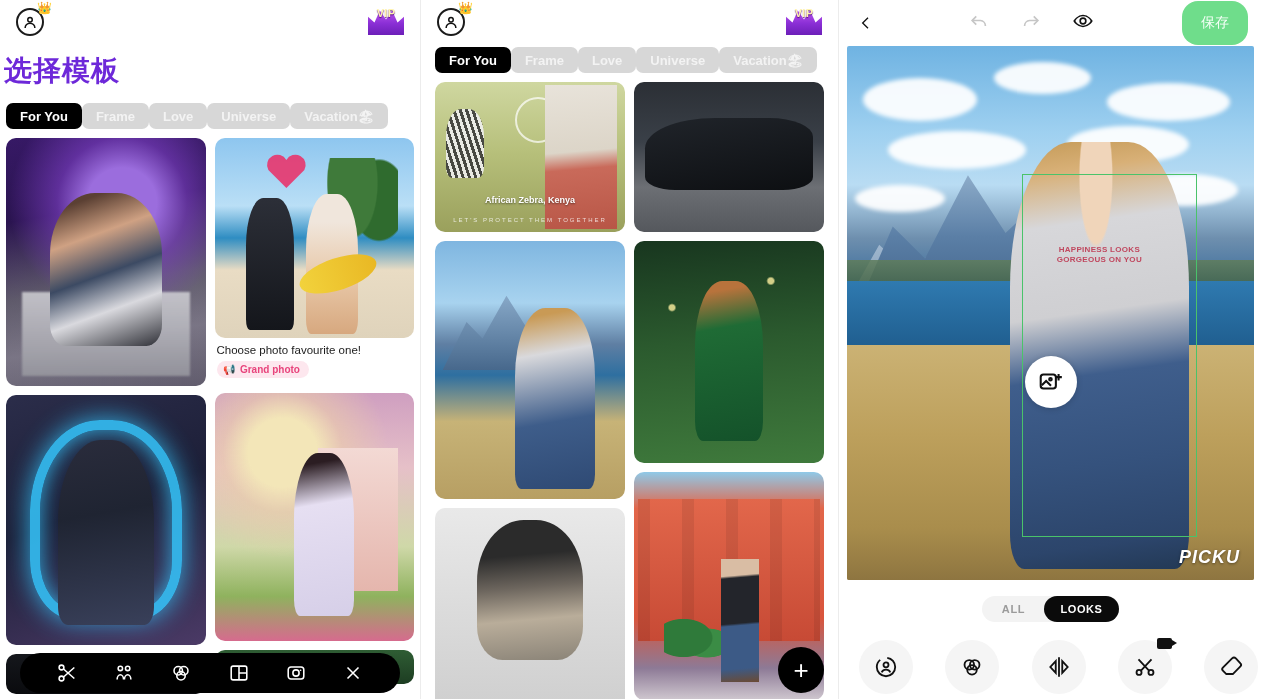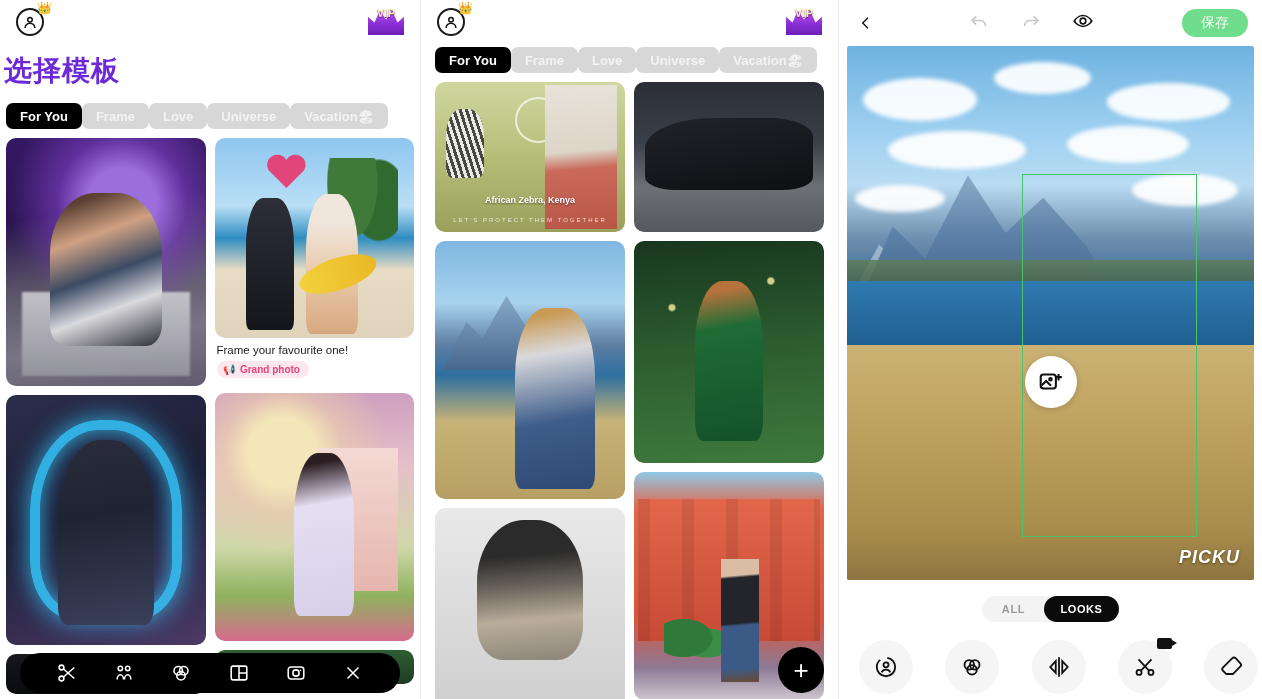--- a/index.html
+++ b/index.html
@@ -172,21 +172,21 @@
   
   .ed-top { height: 46px; display: flex; align-items: center; padding: 0 14px; gap: 0; }
   .ed-back { width: 26px; height: 26px; display:flex; align-items:center; justify-content:center; }
   .ed-back svg { width: 16px; height: 16px; stroke:#111; fill:none; stroke-width:2; }
   .ed-mid { flex: 1; display: flex; align-items: center; justify-content: center; gap: 30px; }
   .ed-mid .ico svg { width: 22px; height: 22px; fill: none; stroke-width: 1.8; }
   .ed-undo svg, .ed-redo svg { stroke: #c6c6c6; }
   .ed-eye svg { stroke: #111; }
   .save-btn {
     background: #6fdd8b; color: #f4fff6; border: none; border-radius: 16px;
-    height: 28px; min-width: 66px; padding: 0 16px; font-size: 14px;
+    height: 44px; min-width: 66px; padding: 0 16px; font-size: 14px;
     font-family: "Liberation Sans", sans-serif; font-weight: normal;
   }
 
   .canvas-wrap { position: relative; margin: 0 8px; height: 534px; border-radius: 2px; overflow: hidden; }
   .canvas-bg { position: absolute; inset: 0;
     background:
       linear-gradient(180deg, #6fb3e2 0%, #9ed0f0 16%, #b9dcf3 26%, #6e8fae 36%, #3f6f9c 44%,
                       #2f6fa2 50%, #2a6fa6 54%, #bfae7a 60%, #c9b06a 72%, #b89c58 84%, #a98f4e 100%); }
   .cloud { position:absolute; background: rgba(255,255,255,.92); border-radius: 50%; filter: blur(2px); }
   .canvas-title {
@@ -308,21 +308,21 @@
       </div>
       <div class="col">
         <div class="card">
           <div class="thumb t-beach">
             <div class="palm"></div>
               <div class="heart"></div>
               <div class="m1"></div>
               <div class="m2"></div>
               <div class="board"></div>
           </div>
-          <div class="cap">Frame your favourite one!</div>
+          <div class="cap">Choose photo favourite one!</div>
           <div class="badge-group">
             <span class="mg">📢</span>
             <span>Grand photo</span>
           </div>
         </div>
         <div class="card">
           <div class="thumb t-castle">
               <div class="tower"></div>
               <div class="lady"></div>
             </div>
@@ -489,20 +489,23 @@
       <div class="cloud" style="left:64%;top:7%;width:30%;height:7%"></div>
       <div class="cloud" style="left:10%;top:16%;width:34%;height:7%"></div>
       <div class="cloud" style="left:54%;top:15%;width:30%;height:7%"></div>
       <div class="cloud" style="left:2%;top:26%;width:22%;height:5%"></div>
       <div class="cloud" style="left:70%;top:24%;width:26%;height:6%"></div>
       <div class="mountain2"></div>
       <div class="mountain"></div>
       <div class="shore"></div>
       <div class="lake"></div>
       <div class="grassland"></div>
+      <div class="model">
+        <div class="tee-text">HAPPINESS LOOKS GORGEOUS ON YOU</div>
+      </div>
       <div class="selection"></div>
       <div class="add-img-btn">
         <svg viewBox="0 0 24 24">
           <rect x="2.5" y="5" width="14" height="13" rx="2.5"></rect>
           <path d="M3.5 15l4-4 4.5 4.5"></path>
           <circle cx="11.5" cy="9.5" r="1.2"></circle>
           <path d="M19 4.5v6M16 7.5h6"></path>
         </svg>
       </div>
       <div class="watermark">PICKU</div>

